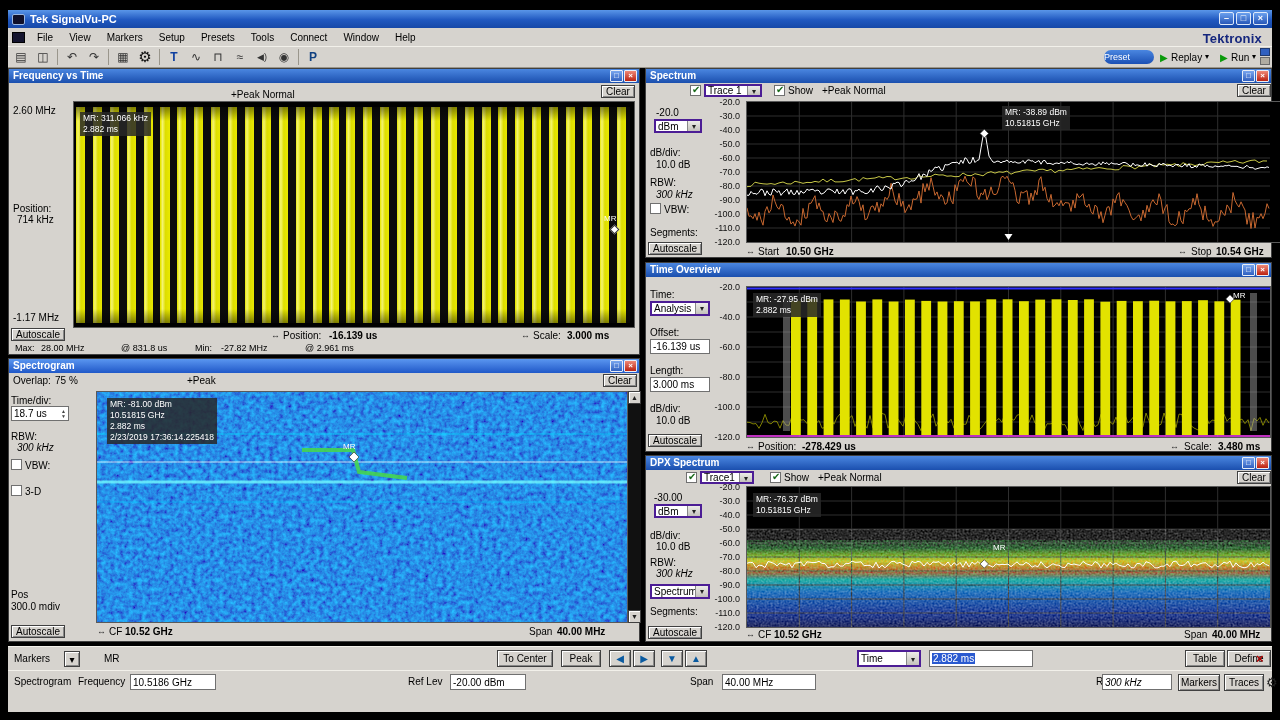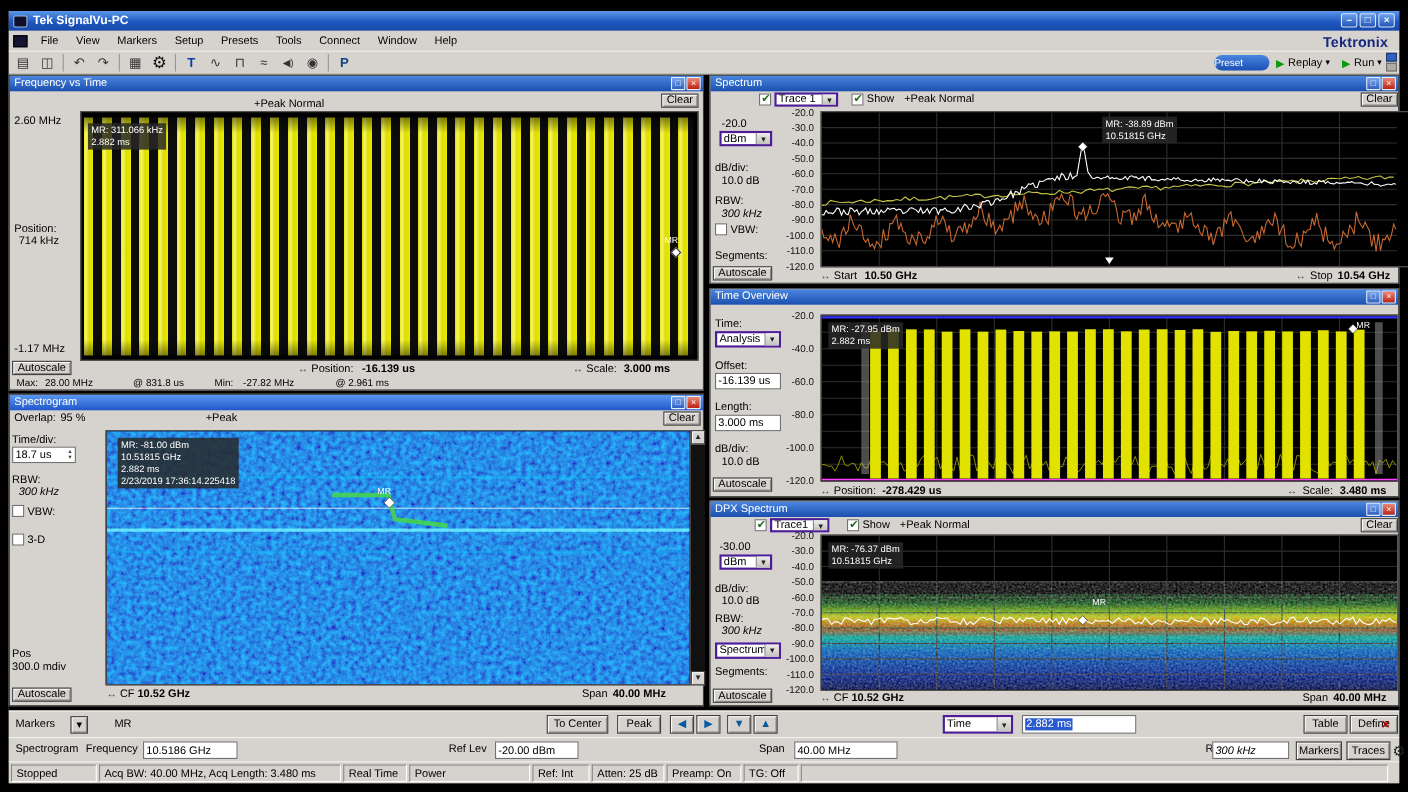--- a/index.html
+++ b/index.html
@@ -13,21 +13,21 @@
 .winbtn{width:15px;height:13px;background:linear-gradient(180deg,#6aa0ee,#2858b8);border:1px solid #dce8fa;border-radius:2px;color:#fff;font-size:9px;line-height:11px;text-align:center}
 .menubar{position:absolute;left:0;top:18px;right:0;height:18px;background:#d6d3ce;display:flex;align-items:center;padding-left:4px}
 .menuicon{width:13px;height:11px;background:#14142e;border:1px solid #000;margin-right:4px}
 .menuitem{padding:2px 8px}
 .brand{position:absolute;right:10px;top:21px;font-weight:bold;font-size:13px;color:#15267d;letter-spacing:.2px}
 .toolbar{position:absolute;left:0;top:36px;right:0;height:22px;background:#d6d3ce;border-top:1px solid #f2f0ea;border-bottom:1px solid #9a968c;display:flex;align-items:center;padding-left:2px}
 .tbtn{width:22px;height:19px;display:flex;align-items:center;justify-content:center;font-size:12px;color:#333}
 .tsep{width:1px;height:16px;background:#9a968c;margin:0 3px}
 .workspace{position:absolute;left:0;top:58px;width:1264px;height:578px;background:#000}
 .panel{position:absolute;background:#d6d3ce;border:1px solid #404040}
-.ptitle{height:14px;background:linear-gradient(180deg,#4a86e0,#1b4fae);color:#fff;font-weight:normal;font-size:10px;line-height:14px;padding-left:4px;position:relative}
+.ptitle{height:14px;background:linear-gradient(180deg,#4a86e0,#1b4fae);color:#fff;font-weight:bold;font-size:10px;line-height:14px;padding-left:4px;position:relative}
 .pbtn{position:absolute;top:1px;width:13px;height:12px;font-size:8px;line-height:10px;text-align:center;color:#fff;background:linear-gradient(180deg,#7aa6ee,#3060c0);border:1px solid #e8eef8;border-radius:1px}
 .pbtn.close{background:linear-gradient(180deg,#ee8877,#bb2211)}
 .pbody{position:relative}
 .btn{position:absolute;background:#d6d3ce;border:1px solid #404040;box-shadow:inset 1px 1px 0 #fff,inset -1px -1px 0 #888;font-size:10px;text-align:center;line-height:12px}
 .chk{width:11px;height:11px;background:#fff;border:1px solid #707070;display:inline-block;position:absolute}
 .chk.on::after{content:"✔";position:absolute;left:1px;top:-2px;font-size:10px;color:#1a6a1a}
 .combo{position:absolute;background:#fff;border:2px solid #4c1d95;display:flex;align-items:center;font-size:10px}
 .combo .ctext{flex:1;padding-left:2px;white-space:nowrap;overflow:hidden}
 .carr{width:13px;align-self:stretch;background:linear-gradient(180deg,#ecece8,#c4c2bc);border-left:1px solid #888;font-size:8px;text-align:center;line-height:12px;color:#222}
 .field{position:absolute;background:#fff;border:1px solid #707070;font-size:10px;padding:1px 2px;white-space:nowrap;overflow:hidden;display:flex;align-items:center}
@@ -363,21 +363,21 @@
   </div>
 
   <div class="panel" style="left:0;top:348px;width:632px;height:284px">
     <div class="ptitle" style="background:linear-gradient(180deg,#5a96f0,#2058c8)">
       <span>Spectrogram</span>
       <span class="pbtn" style="right:16px">□</span>
       <span class="pbtn close" style="right:2px">×</span>
     </div>
     <div class="pbody" style="height:268px">
       <span class="ab lbl" style="left:4px;top:2px">Overlap:</span>
-      <span class="ab lbl" style="left:46px;top:2px">95 %</span>
+      <span class="ab lbl" style="left:46px;top:2px">75 %</span>
       <span class="ab lbl" style="left:178px;top:2px">+Peak</span>
       <div class="btn" style="left:594px;top:1px;width:34px;height:13px">Clear</div>
 
       <span class="ab lbl" style="left:2px;top:22px">Time/div:</span>
       <div class="field" style="left:2px;top:33px;width:58px;height:15px">
         <span>18.7 us</span>
         <span class="spin">
             <i>▲</i>
             <i>▼</i>
           </span>
@@ -547,25 +547,14 @@
       </div>
     <span class="ab lbl" style="left:1088px;top:5px">Res BW</span>
     <div class="field i" style="left:1094px;top:3px;width:70px;height:16px">
         <span>300 kHz</span>
       </div>
     <div class="btn" style="left:1170px;top:3px;width:42px;height:17px;line-height:15px">Markers</div>
     <div class="btn" style="left:1216px;top:3px;width:40px;height:17px;line-height:15px">Traces</div>
     <span class="ab" style="left:1258px;top:4px;font-size:13px;color:#222">⚙</span>
   </div>
 
-  <div class="bar" style="top:682px;height:20px">
-    <span class="statuscell" style="left:2px;width:78px">Stopped</span>
-    <span class="statuscell" style="left:82px;width:220px">Acq BW: 40.00 MHz, Acq Length: 3.480 ms</span>
-    <span class="statuscell" style="left:304px;width:58px">Real Time</span>
-    <span class="statuscell" style="left:364px;width:110px">Power</span>
-    <span class="statuscell" style="left:476px;width:52px">Ref: Int</span>
-    <span class="statuscell" style="left:530px;width:66px">Atten: 25 dB</span>
-    <span class="statuscell" style="left:598px;width:68px">Preamp: On</span>
-    <span class="statuscell" style="left:668px;width:50px">TG: Off</span>
-    <span class="statuscell" style="left:720px;width:534px"></span>
-  </div>
 
 </div>
 
 </body></html>

